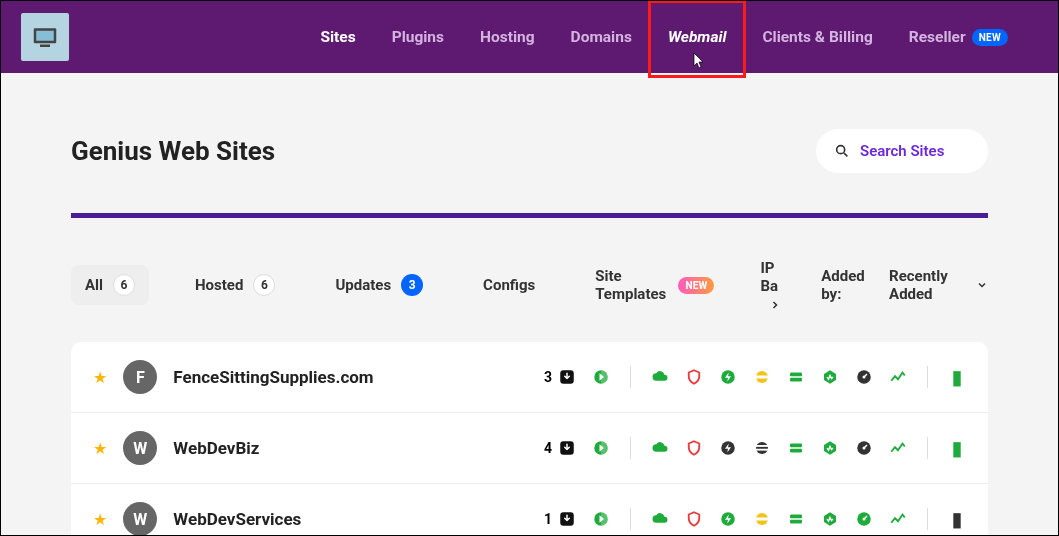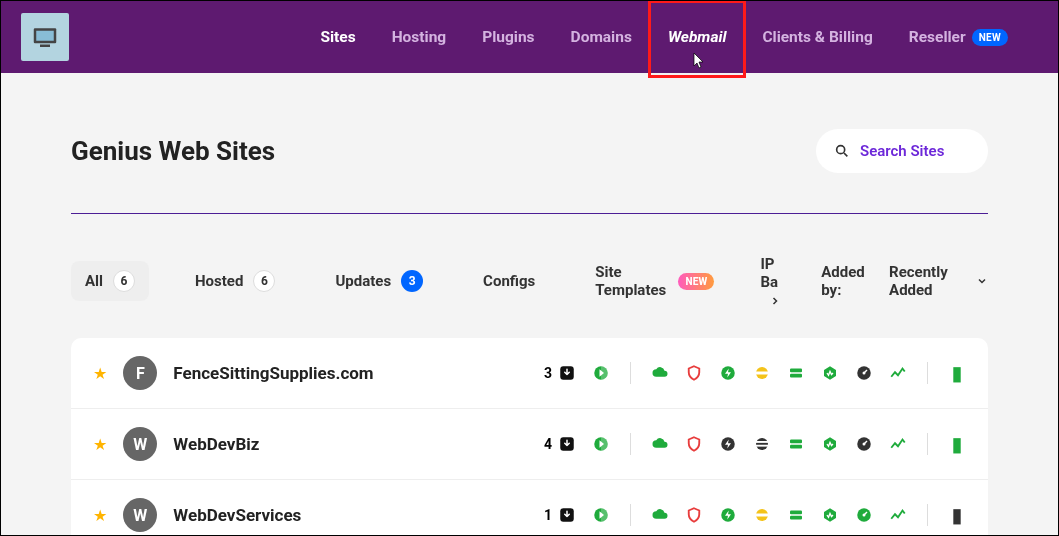--- a/index.html
+++ b/index.html
@@ -8,21 +8,21 @@
   .logo-box { width: 48px; height: 48px; background: #b3d4e0; border-radius: 2px; display:flex; align-items:center; justify-content:center; font-size:10px; color:#333;}
   .nav-items { display: flex; margin-left: auto; gap: 0; padding-right: 12px; }
   .nav-item { color: #d4b3e0; font-weight: 700; font-size: 15.5px; padding: 14px 18px; cursor: pointer; position: relative; display:flex; align-items:center; gap:6px;}
   .nav-item.active { color: #fff; }
   .nav-item.selected { color: #fff; font-style: italic; }
   .highlight-box { position: absolute; border: 3px solid #ff1a1a; top: -14px; bottom: -18px; left: -2px; right: -2px; pointer-events:none;}
   .pointer-cursor { position:absolute; left:50%; top:38px; transform:translateX(-50%); color:#fff; font-size:18px;}
   .new-badge { background: #0066ff; color: #fff; font-size: 10px; font-weight: 700; padding: 3px 7px; border-radius: 10px; letter-spacing: 0.3px;}
 
   .content { padding: 0 70px; }
-  .header-row { display:flex; align-items:center; justify-content:space-between; padding: 56px 0 40px 0; border-bottom: 1px solid #4c1d95;}
+  .header-row { display:flex; align-items:center; justify-content:space-between; padding: 56px 0 40px 0; border-bottom: 5px solid #4c1d95;}
   .page-title { font-size: 26px; font-weight: 700; color: #222; }
   .search-pill { background: #fff; border-radius: 30px; height: 44px; width: 172px; display:flex; align-items:center; padding: 0 18px; gap: 10px; cursor:text;}
   .search-pill svg { width:16px; height:16px; color:#333; }
   .search-pill span { color:#6d28d9; font-size:15px; font-weight:600;}
 
   .filter-row { display:flex; align-items:center; gap: 32px; padding: 40px 0 30px 0; font-size:15px; font-weight:700; color:#333;}
   .filter-tab { display:flex; align-items:center; gap:10px; cursor:pointer; padding: 9px 14px; border-radius: 8px;}
   .filter-tab.active-tab { background:#eee; }
   .count-bubble { background:#fff; border:1px solid #ddd; min-width:22px; height:22px; border-radius:11px; display:inline-flex; align-items:center; justify-content:center; font-size:12px; font-weight:700; color:#333; padding:0 6px;}
   .count-bubble.blue { background:#0066ff; color:#fff; border:none; }
@@ -56,24 +56,24 @@
         <rect x="3" y="5" width="18" height="12" rx="1" fill="#444"></rect>
         <rect x="5" y="7" width="14" height="8" fill="#88bdd6"></rect>
         <rect x="8" y="18" width="8" height="2" fill="#444"></rect>
       </svg>
   </div>
   <div class="nav-items">
     <div class="nav-item active">
         <span>Sites</span>
       </div>
     <div class="nav-item">
+        <span>Plugins</span>
+      </div>
+    <div class="nav-item">
         <span>Hosting</span>
-      </div>
-    <div class="nav-item">
-        <span>Plugins</span>
       </div>
     <div class="nav-item">
         <span>Domains</span>
       </div>
     <div class="nav-item selected" style="position:relative;">
       <span>Webmail</span>
       <div class="highlight-box"></div>
       <span class="pointer-cursor">
         <svg width="16" height="20" viewBox="0 0 16 20">
             <path d="M5 1 L5 14 L8 11 L10 16 L12 15 L10 10 L14 10 Z" fill="#fff" stroke="#000" stroke-width="0.7"></path>

